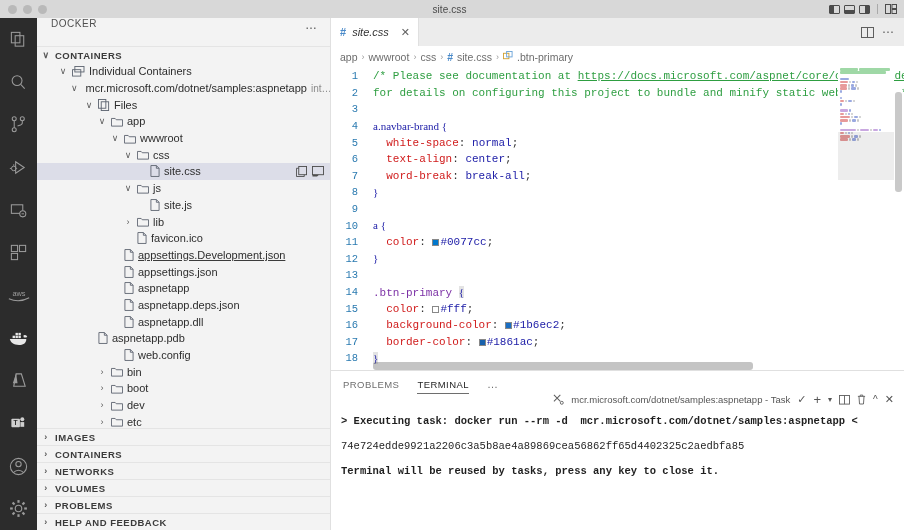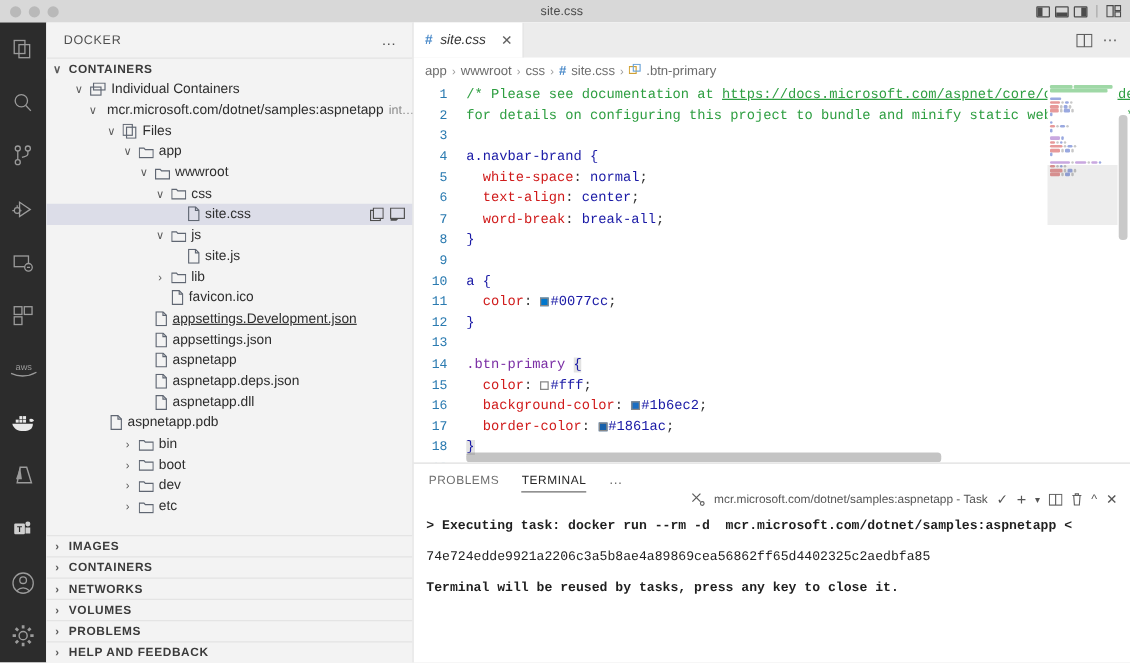--- a/index.html
+++ b/index.html
@@ -38,21 +38,21 @@
   .act svg { display:block; }
   .act-spacer { flex: 1; }
 
   
   .sidebar {
     position: absolute; left: 37px; top: 18px; width: 294px; height: 512px;
     background: #f3f3f3; border-right: 1px solid #e0e0e0;
     font-size: 11px; color: #3b3b3b; overflow: hidden;
   }
   .sb-header {
-    height: 28px; display: flex; align-items: center; justify-content: space-between;
+    height: 28px; display: flex; align-items: flex-start; justify-content: space-between;
     padding: 0 12px 0 14px; font-size: 10px; letter-spacing: .55px; color: #4f4f4f;
   }
   .sb-dots { color:#4f4f4f; font-size: 12px; letter-spacing: 1px; }
 
   .section-head {
     height: 17px; display: flex; align-items: center; gap: 4px;
     padding-left: 4px; font-size: 9.5px; font-weight: bold; letter-spacing: .5px;
     color: #3b3b3b; border-top: 1px solid #e4e4e4; background:#f3f3f3;
   }
   .tree { font-size: 11px; }
@@ -89,21 +89,21 @@
   }
   .breadcrumb .sep { color: #9b9b9b; font-size: 9px; }
 
   .code-wrap { position: relative; height: 302px; background:#fff; overflow:hidden; font-family:"Liberation Mono", monospace; }
   .code-line { height: 16.6px; display:flex; align-items:center; font-size: 11px; white-space: pre; }
   .ln { width: 38px; text-align: right; padding-right: 11px; color: #2a7ab0; font-size: 10.5px; flex: none;}
   .ctext { padding-left: 4px; }
   .cmt { color: #2e9e41; }
   .lnk { color: #2e9e41; text-decoration: underline; }
   .sel  { color: #7b2fa5; }
-  .tag  { color: #1a1aa6; }
+  .tag  { color: #1a1aa6; font-family: Liberation Serif, serif; }
   .prop { color: #d01b1b; }
   .val  { color: #1a1aa6; }
   .punc { color: #333; }
   .brace-hl { background:#e3e3e3; }
   .swatch { display:inline-block; width:7px; height:7px; border:1px solid #888; vertical-align:-1px; margin-right:1px;}
 
   .minimap { position:absolute; right: 10px; top: 0; width: 56px; height: 302px; background:#fff; }
   .mm-line { height: 2.6px; margin: 0 0 0.6px 2px; border-radius:1px; }
   .vscroll { position:absolute; right: 2px; top: 0; width: 7px; height: 302px; }
   .vthumb { position:absolute; right:0; top: 24px; width:7px; height:100px; background: rgba(100,100,100,.35); border-radius:3px;}
@@ -390,27 +390,35 @@
           <span class="lbl">aspnetapp.deps.json</span>
         </div>
         <div class="row" style="padding-left: 73px;">
           <span class="chev"></span>
           <svg width="10" height="12" viewBox="0 0 11 13">
             <path d="M1 0.5 h6 l3 3 v9 h-9 Z" fill="none" stroke="#5f6672" stroke-width="1"></path>
             <path d="M7 0.5 v3 h3" fill="none" stroke="#5f6672" stroke-width="1"></path>
           </svg>
           <span class="lbl">aspnetapp.dll</span>
         </div>
-        <div class="row" style="padding-left: 37px;">
+        <div class="row" style="padding-left: 47px;">
           <span class="chev"></span>
           <svg width="10" height="12" viewBox="0 0 11 13">
             <path d="M1 0.5 h6 l3 3 v9 h-9 Z" fill="none" stroke="#5f6672" stroke-width="1"></path>
             <path d="M7 0.5 v3 h3" fill="none" stroke="#5f6672" stroke-width="1"></path>
           </svg>
           <span class="lbl">aspnetapp.pdb</span>
+        </div>
+        <div class="row" style="padding-left: 73px;">
+          <span class="chev"></span>
+          <svg width="10" height="12" viewBox="0 0 11 13">
+            <path d="M1 0.5 h6 l3 3 v9 h-9 Z" fill="none" stroke="#5f6672" stroke-width="1"></path>
+            <path d="M7 0.5 v3 h3" fill="none" stroke="#5f6672" stroke-width="1"></path>
+          </svg>
+          <span class="lbl">web.config</span>
         </div>
         <div class="row" style="padding-left: 60px;">
           <span class="chev">›</span>
           <svg width="12" height="11" viewBox="0 0 13 11">
             <path d="M0.5 2.2 h4 l1.2 1.4 h6.8 v6.9 h-12 Z" fill="none" stroke="#5f6672" stroke-width="1"></path>
           </svg>
           <span class="lbl">bin</span>
         </div>
         <div class="row" style="padding-left: 60px;">
           <span class="chev">›</span>

